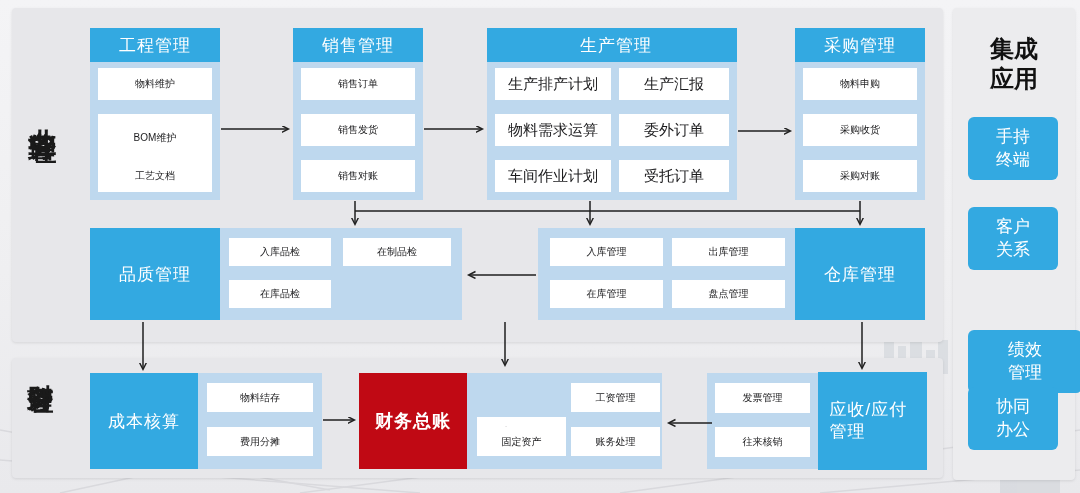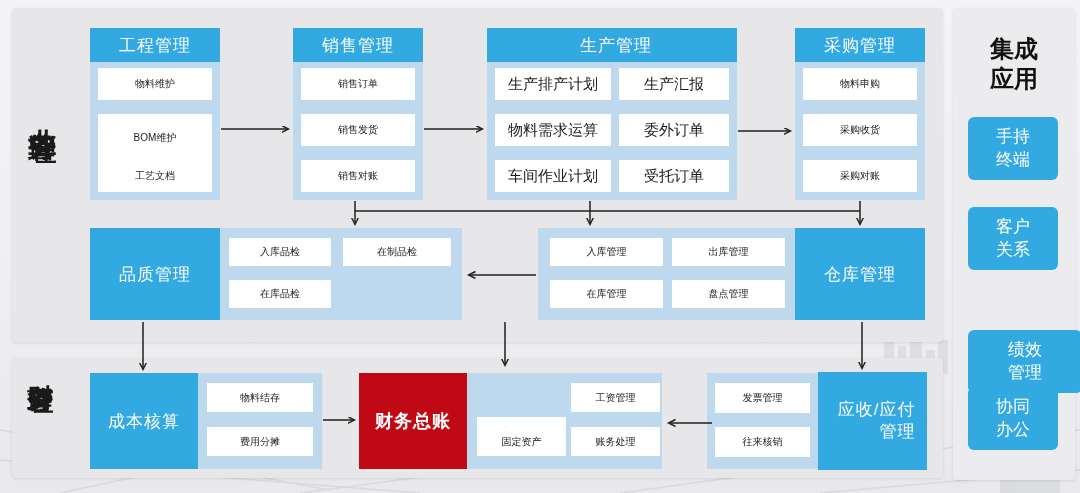--- a/index.html
+++ b/index.html
@@ -35,21 +35,21 @@
   }
   .sideitem{
     background:#33a9e1;color:#ffffff;display:flex;align-items:center;justify-content:center;
     text-align:center;font-size:17px;border-radius:6px;
   }
   .sideitem .wrap2{width:2.3em;line-height:1.35;}
   .sidetitle{
     color:#111;font-weight:700;font-size:24px;text-align:center;line-height:1.25;
   }
   .sidetitle .wrap2{width:2.3em;margin:0 auto;}
-  .arap .wrap{width:5.05em;line-height:1.3;margin:16px auto;text-align:right;}
+  .arap .wrap{width:5.05em;line-height:1.3;margin:16px auto;text-align:left;}
   svg.overlay{position:absolute;left:0;top:0;pointer-events:none;}
   .bgart{position:absolute;left:0;top:0;z-index:0;}
   .z1{z-index:1;} .z2{z-index:2;} .z3{z-index:3;}
 </style>
 </head>
 <body>
 
 <div id="stage">
 
   <svg class="bgart" width="1080" height="493">

